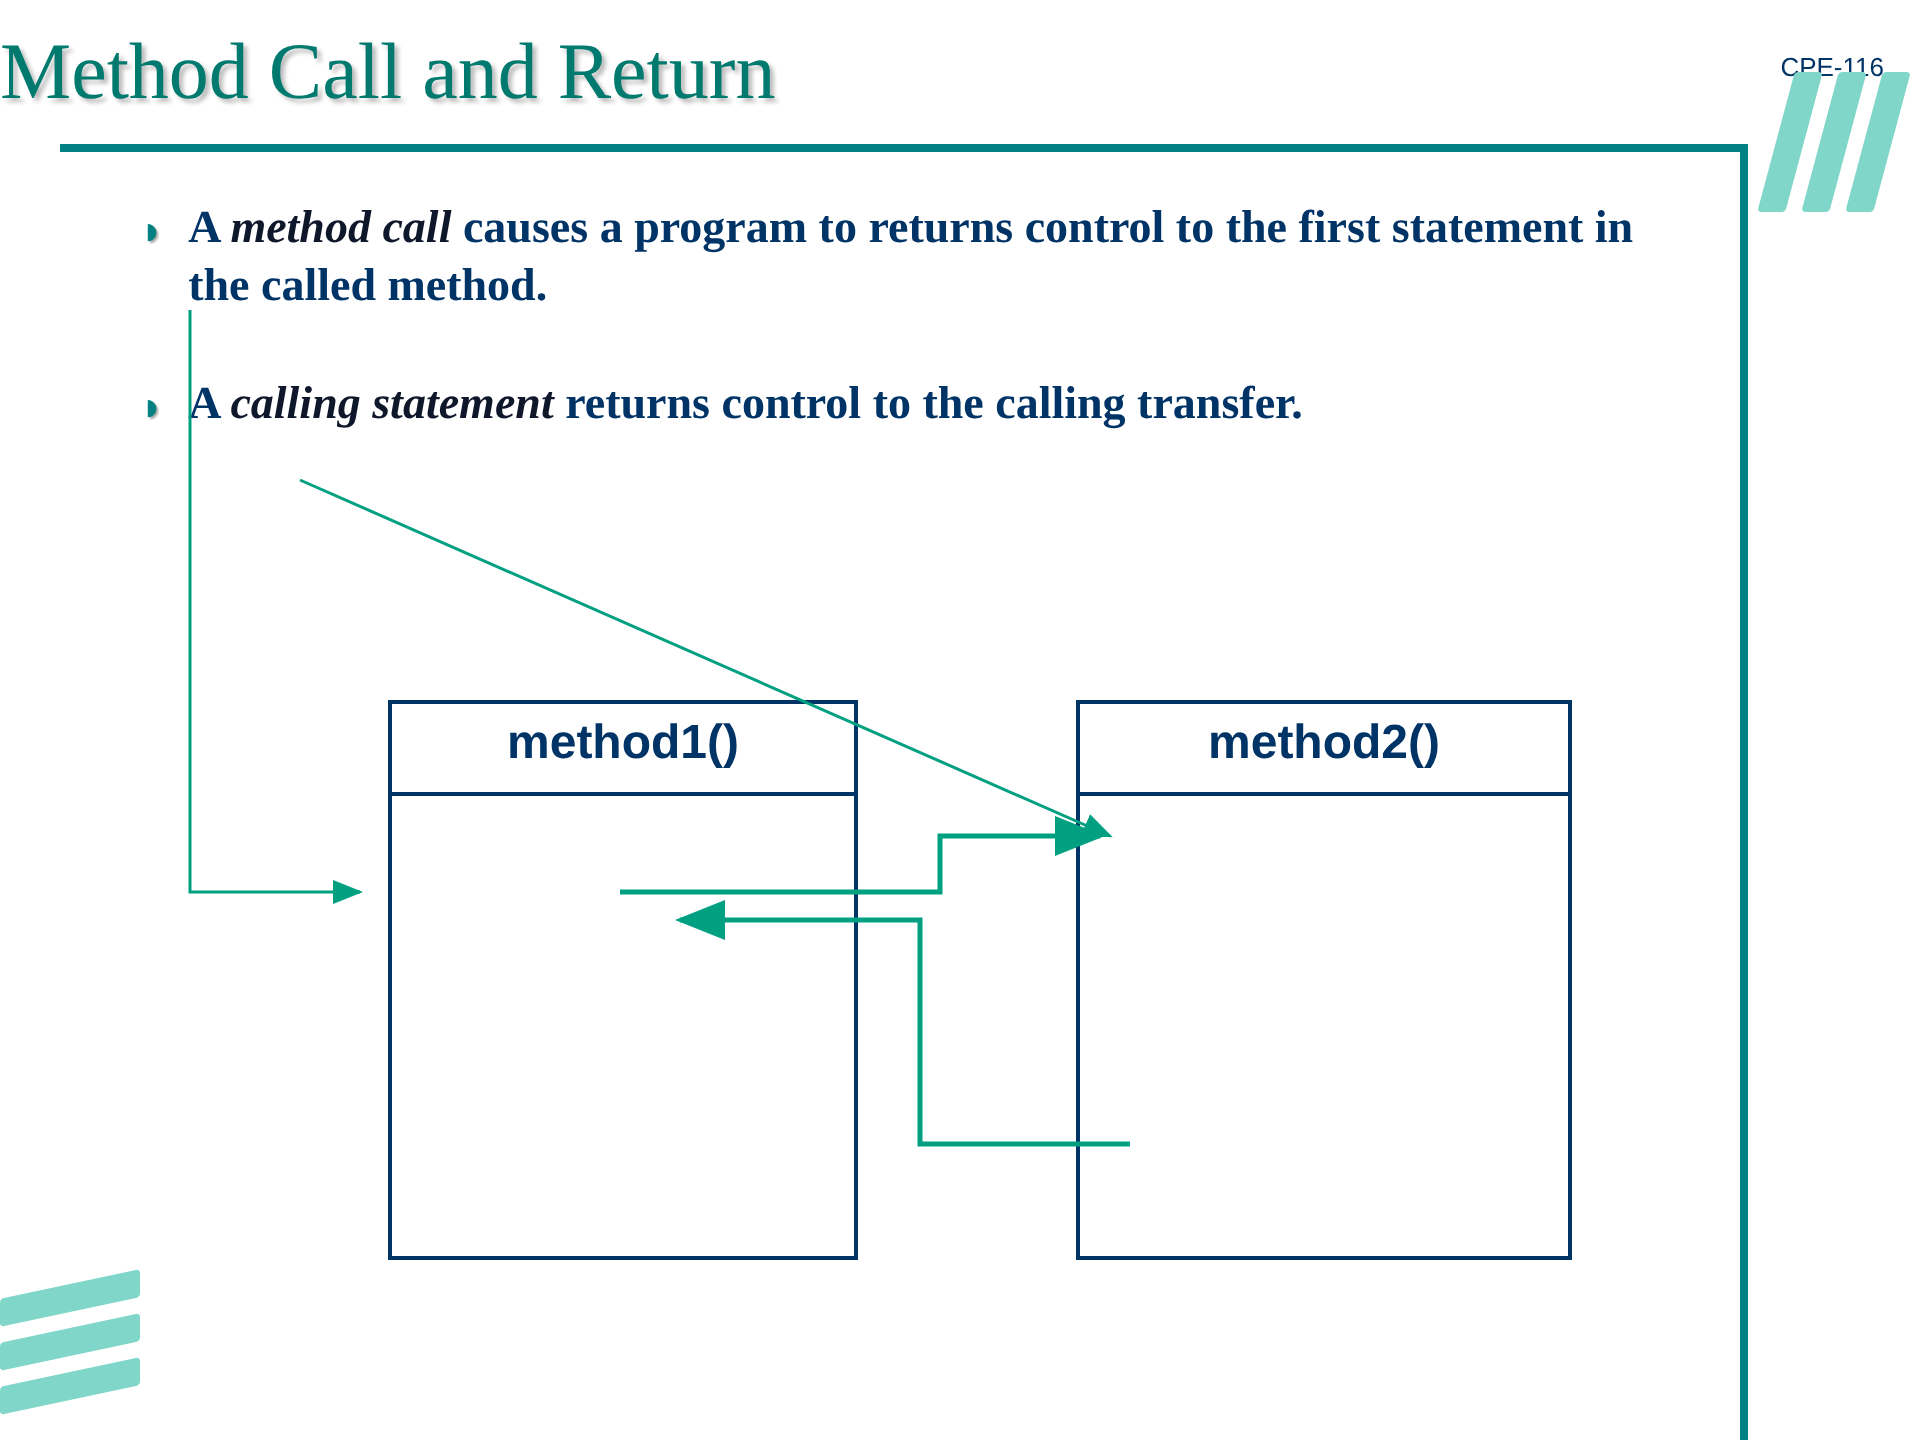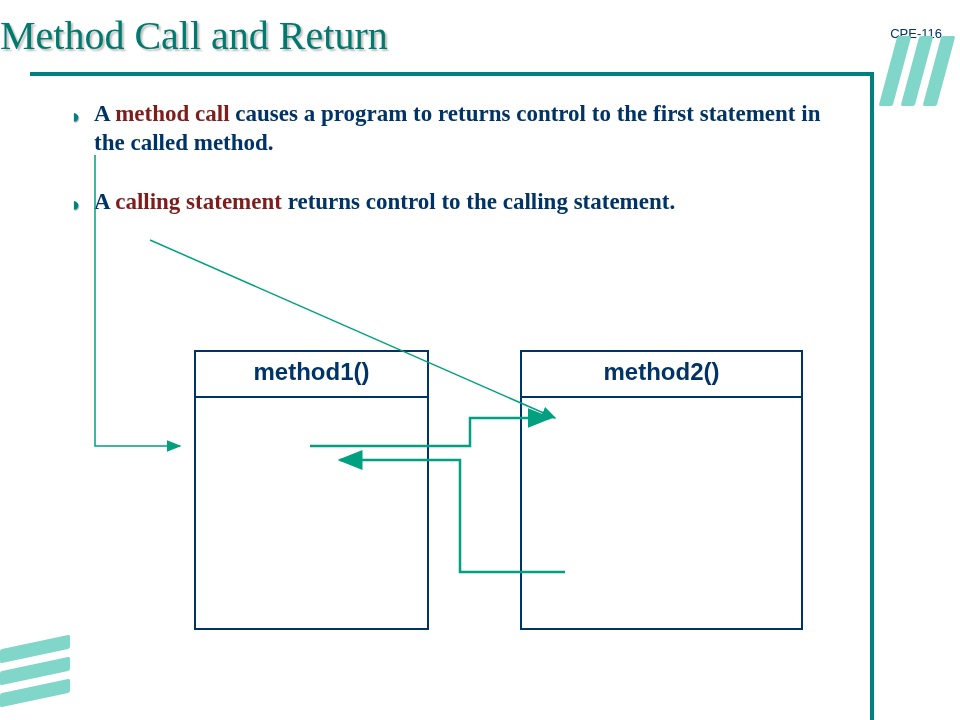--- a/index.html
+++ b/index.html
@@ -95,40 +95,40 @@
     display: flex;
     gap: 12px;
   }
   .bullet .marker {
     color: #008080;
     font-size: 20px;
     margin-top: 4px;
     text-shadow: 1px 1px 1px #aaa;
   }
   .bullet .text { flex: 1; }
-  .em-term { color: #7f1d1d; }
+  .em-term { font-style: italic; color: #0f172a; }
 
   
   .diagram {
     position: absolute;
     top: 340px;
     left: 0;
     width: 960px;
     height: 340px;
     font-family: Verdana, Geneva, sans-serif;
     margin-left: 24px;
   }
   .box {
     position: absolute;
     border: 2px solid #003366;
     background: #fff;
     box-sizing: border-box;
   }
   .box-left  { left: 170px; top: 10px; width: 235px; height: 280px; }
-  .box-right { left: 496px; top: 10px; width: 283px; height: 280px; }
+  .box-right { left: 514px; top: 10px; width: 248px; height: 280px; }
   .box-title {
     position: absolute;
     top: 6px;
     left: 0;
     right: 0;
     text-align: center;
     color: #003366;
     font-weight: bold;
     font-size: 24px;
   }
@@ -173,21 +173,21 @@
 <div class="content">
   <div class="bullet">
     <div class="marker">◗</div>
     <div class="text">
       <span>A </span><span class="em-term">method call</span><span> causes a program to returns control to the first statement in the called method.</span>
     </div>
   </div>
   <div class="bullet">
     <div class="marker">◗</div>
     <div class="text">
-      <span>A </span><span class="em-term">calling statement</span><span> returns control to the calling statement.</span>
+      <span>A </span><span class="em-term">calling statement</span><span> returns control to the calling transfer.</span>
     </div>
   </div>
 </div>
 
 <div class="diagram">
 
   <div class="box box-left">
     <div class="box-title">method1()</div>
     <div class="box-sep"></div>
   </div>

